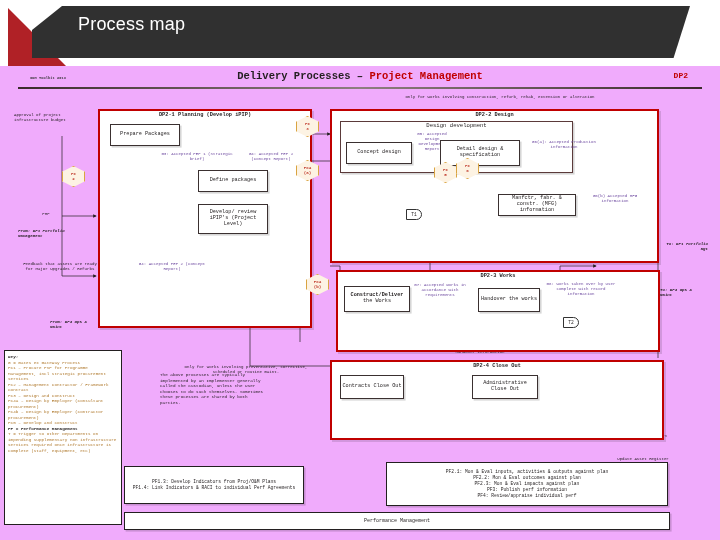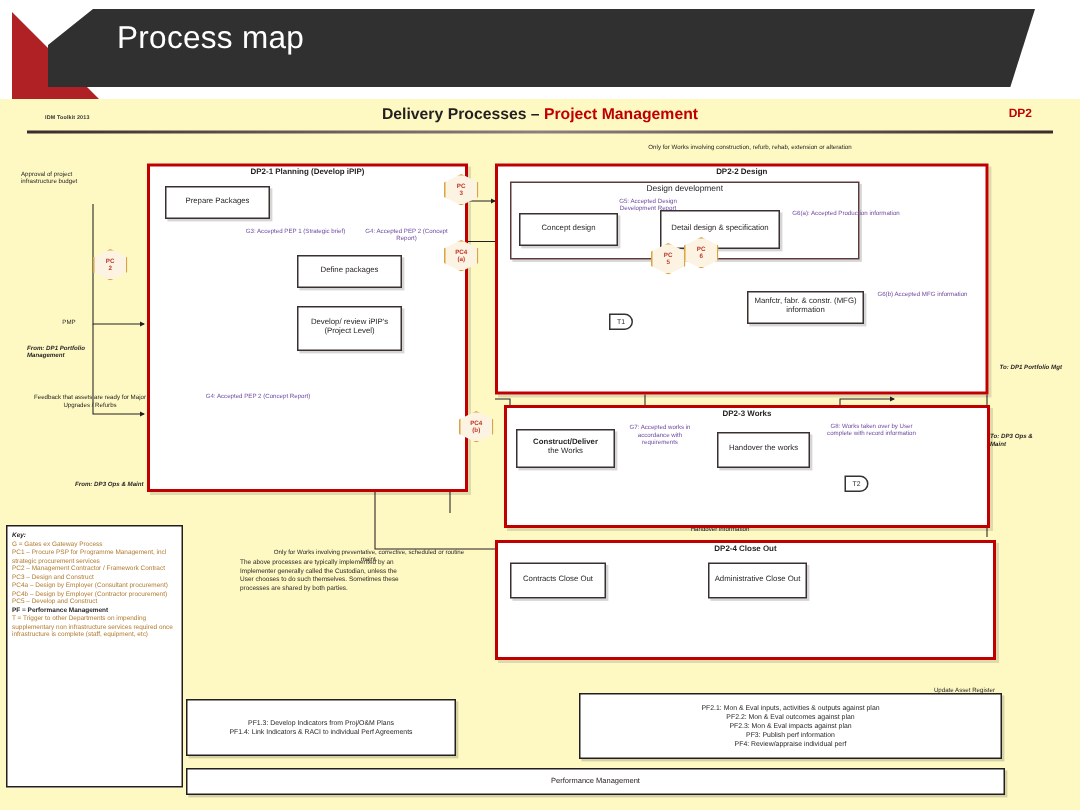--- a/index.html
+++ b/index.html
@@ -8,23 +8,23 @@
     width:720px;height:540px;background:#ffffff;overflow:hidden;position:relative;
     font-family:"Liberation Sans","DejaVu Sans",sans-serif;
   }
   
   #slide-header{position:absolute;left:0;top:0;width:720px;height:66px;}
   .hdr-red{position:absolute;left:8px;top:8px;width:58px;height:58px;background:#b02126;}
   .hdr-red:after{content:"";position:absolute;left:0;top:0;width:0;height:0;
      border-left:58px solid transparent;border-top:58px solid #ffffff;}
   .hdr-dark{position:absolute;left:32px;top:6px;width:658px;height:52px;background:#303030;
      clip-path:polygon(30px 0,100% 0,100% 0,97.5% 100%,0 100%,0 24px);}
-  .hdr-title{position:absolute;left:78px;top:14px;color:#ffffff;font-size:21px;letter-spacing:.2px;}
+  .hdr-title{position:absolute;left:78px;top:14px;color:#ffffff;font-size:18px;letter-spacing:.2px;}
   
-  #diagram{position:absolute;left:0;top:66px;width:720px;height:474px;background:#fef9c3;}
+  #diagram{position:absolute;left:0;top:66px;width:720px;height:474px;background:#f0abfc;font-family:Liberation Mono, monospace;}
   .dg-toolkit{position:absolute;left:30px;top:10px;font-size:3.6px;font-weight:bold;color:#333;letter-spacing:.1px;}
   .dg-title{position:absolute;left:0;top:4px;width:720px;text-align:center;font-size:10.5px;font-weight:bold;color:#231f20;}
   .dg-title .red{color:#c00000;}
   .dg-dp2{position:absolute;right:32px;top:5px;font-size:8px;font-weight:bold;color:#c00000;}
   .dg-rule{position:absolute;left:18px;top:21px;width:684px;height:2px;
      background:linear-gradient(to right,#3b2b2b,#8e7f7f,#3b2b2b);}
   
   .grp{position:absolute;border:2.2px solid #c00000;background:#fff;box-shadow:2px 2px 0 rgba(0,0,0,.12);}
   .grp-title{position:absolute;left:0;top:1px;width:100%;text-align:center;font-size:5.3px;font-weight:bold;color:#231f20;}
   .box{position:absolute;border:.8px solid #3a3030;background:#fff;box-shadow:1.6px 1.6px 0 rgba(0,0,0,.16);

